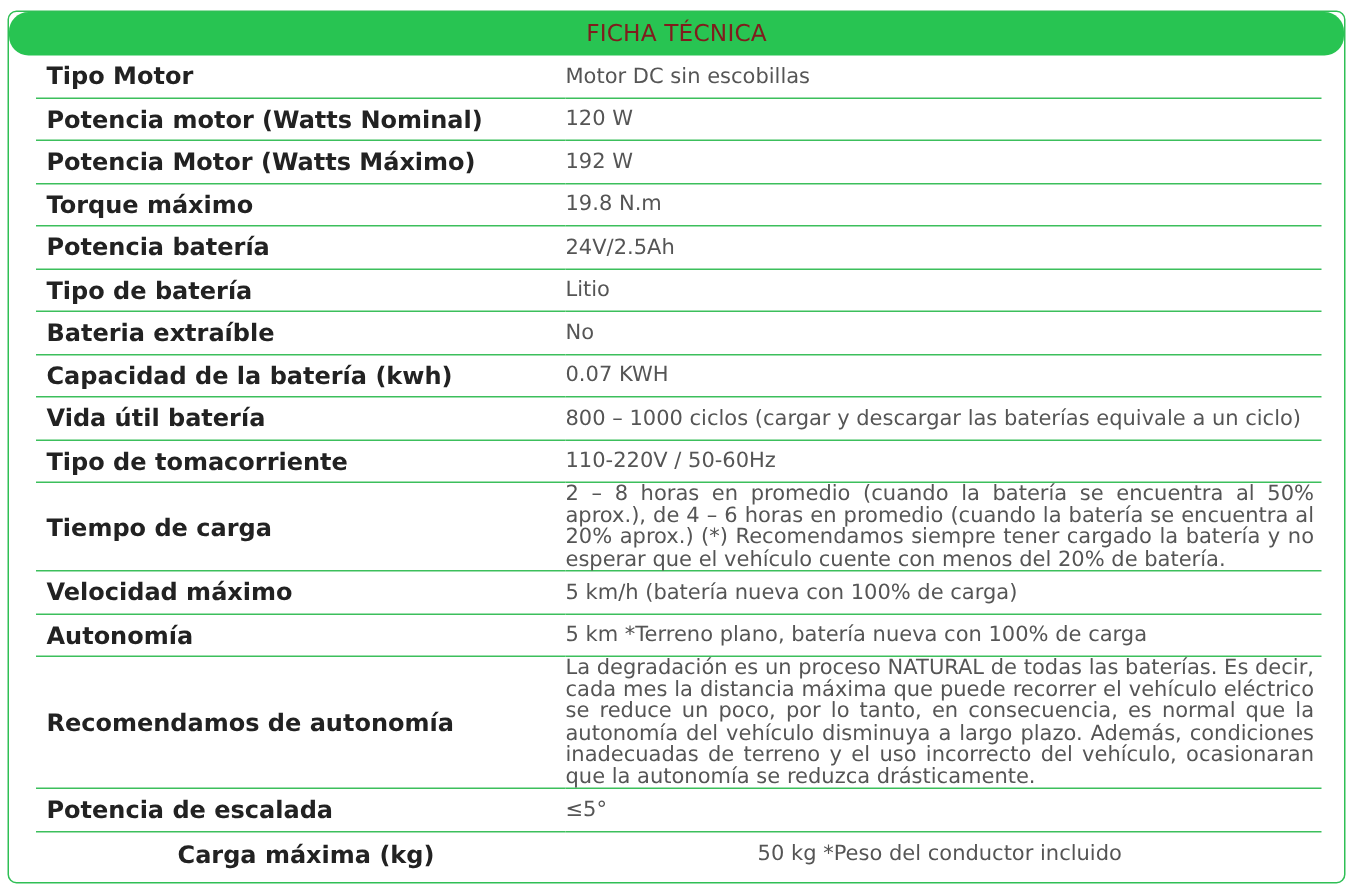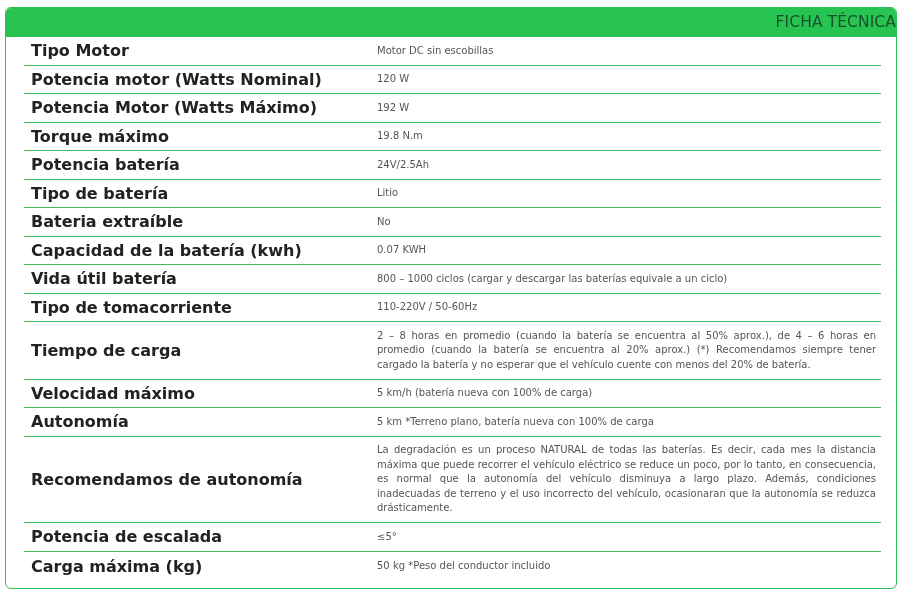--- a/index.html
+++ b/index.html
@@ -1,29 +1,29 @@
 <!DOCTYPE html>
 <html><head>
 <meta charset="utf-8">
 <style>
   html, body { margin:0; padding:0; background:#ffffff; }
   body { width:909px; height:597px; position:relative; overflow:hidden;
          font-family:"DejaVu Sans", "Liberation Sans", sans-serif; }
   .card { position:absolute; left:5px; top:7px; width:892px; height:582px;
           border:1px solid #2fbf55; border-radius:6px; box-sizing:border-box; overflow:hidden; background:#fff; }
-  .header { height:29px; background:#28c452; color:#14532d; text-align:right;
-            font-size:15.5px; line-height:29px; letter-spacing:0.1px; }
+  .header { height:29px; background:#28c452; color:#7f1d1d; text-align:center;
+            font-size:15.5px; line-height:29px; letter-spacing:0.1px;border-radius:13px; }
   table { position:absolute; left:18px; top:29px; width:857px; border-collapse:collapse; table-layout:fixed; }
   td { border-bottom:1.5px solid #3cbf5c; vertical-align:middle; padding:0; }
   td.label { width:346px; padding-left:7px; font-size:16px; font-weight:bold; color:#222; }
-  td.value { font-size:10px; color:#555; padding-right:5px; text-align:justify; line-height:14.5px;margin-left:43px; }
+  td.value { font-size:14px; color:#555; padding-right:5px; text-align:justify; line-height:14.5px;margin-left:43px; }
   tr.single td { height:27.5px; }
   tr.r3 td { height:56.5px; }
   tr.r5 td { height:85.5px; }
-  tr.last td { border-bottom:none; height:29px; }
+  tr.last td { border-bottom:none; height:29px;text-align:center; }
 </style>
 </head>
 <body>
 
 <div class="card">
   <div class="header">FICHA TÉCNICA</div>
   <table>
     <tbody>
       <tr class="single">
         <td class="label">Tipo Motor</td>

